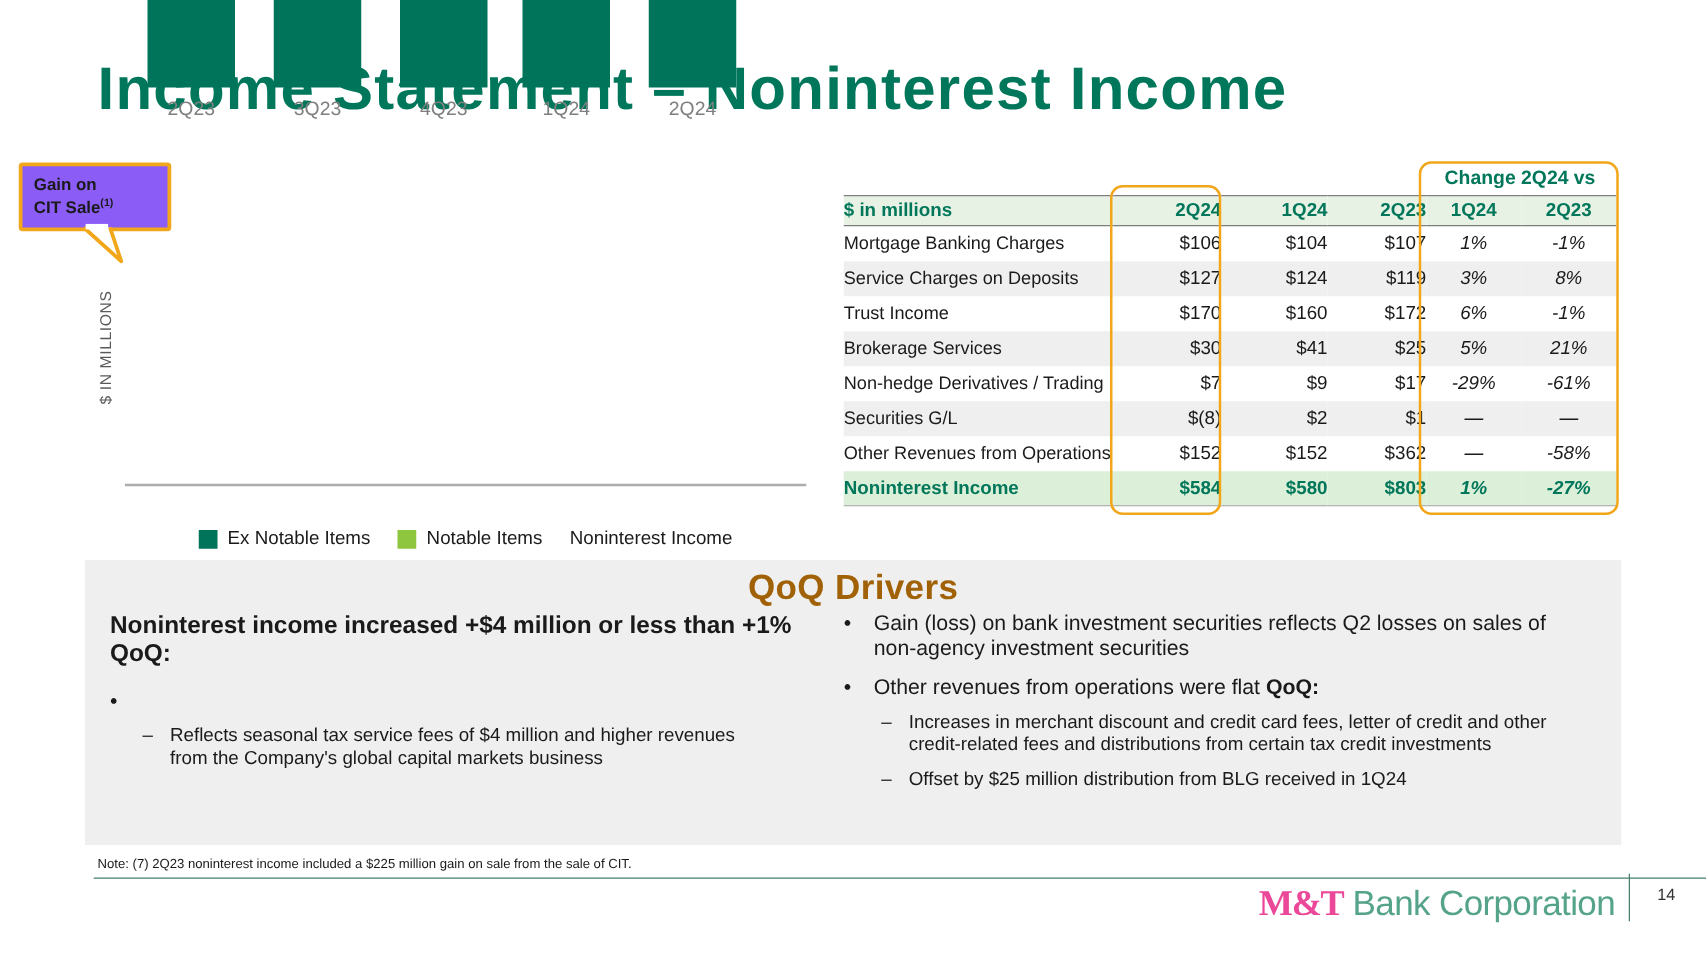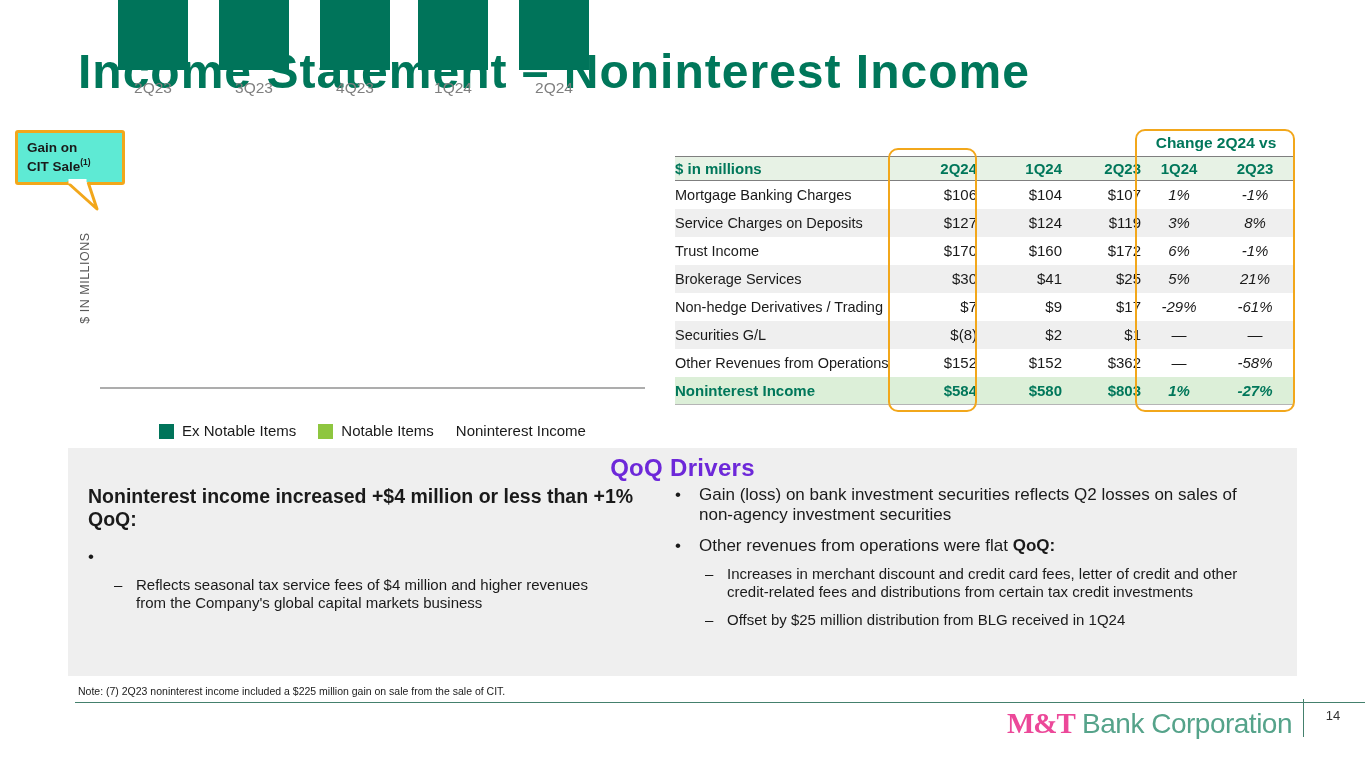--- a/index.html
+++ b/index.html
@@ -6,21 +6,21 @@
   html,body { width:1365px; height:768px; background:#ffffff; overflow:hidden;
               font-family:"Liberation Sans", sans-serif; }
   #slide { position:relative; width:1365px; height:768px; background:#fff; }
 
   
   .title { position:absolute; left:78px; top:44px; font-size:48px; font-weight:800;
            letter-spacing:1px; color:#00775A; }
 
   
   #chart { position:absolute; left:0; top:0; width:665px; height:450px; }
-  .callout { position:absolute; left:15px; top:130px; width:110px; background:#5eead4;
+  .callout { position:absolute; left:15px; top:130px; width:122px; background:#8b5cf6;
              border:3px solid #F2A71B; border-radius:3px; padding:6px 8px 7px 9px;
              font-size:13.5px; font-weight:bold; color:#1a1a1a; line-height:1.3; z-index:3; }
   .callout sup { font-size:8.5px; }
   .callout-tail { position:absolute; left:55px; top:179px; z-index:4; }
   .yaxis-label { position:absolute; left:6px; top:270px; width:160px; height:16px;
                  transform:rotate(-90deg); font-size:12.5px; color:#595959;
                  letter-spacing:0.5px; text-align:center; }
   .axis-line { position:absolute; left:100px; top:387px; width:545px;
                border-top:2px solid #ADADAD; }
   .bar-col { position:absolute; bottom:380px; width:70px; height:0; }
@@ -54,22 +54,22 @@
                     border-bottom:1.5px solid #b5b5b5; }
   tr.total-row td.c-label { font-size:15px; }
   .hl-box { position:absolute; border:2.5px solid #F2A71B; border-radius:10px;
             pointer-events:none; z-index:2; }
   #hl-q224 { left:213px; top:14px; width:89px; height:264px; }
   #hl-change { left:460px; top:-5px; width:160px; height:283px; }
 
   
   #drivers { position:absolute; left:68px; top:448px; width:1229px; height:228px;
              background:#EFEFEF; }
-  .drivers-title { text-align:center; margin-top:6px; font-size:24px; font-weight:bold;
-                   color:#6d28d9; letter-spacing:0.3px; }
+  .drivers-title { text-align:center; margin-top:6px; font-size:28px; font-weight:bold;
+                   color:#a16207; letter-spacing:0.3px; }
   .drivers-cols { display:flex; margin-top:3px; padding:0 16px 0 20px; }
   .dcol-left { width:575px; }
   .dcol-right { flex:1; padding-left:12px; }
   .dl-heading { font-size:19.5px; font-weight:bold; color:#1a1a1a; line-height:1.2;
                 width:560px; }
   .bullet { display:flex; font-size:17px; line-height:1.18; color:#1a1a1a; }
   .bullet .mark { width:24px; flex:none; }
   .subbullet { display:flex; font-size:15px; line-height:1.18; color:#1a1a1a; }
   .subbullet .mark { width:22px; flex:none; }
   .dcol-left .bullet { margin-top:15px; }

